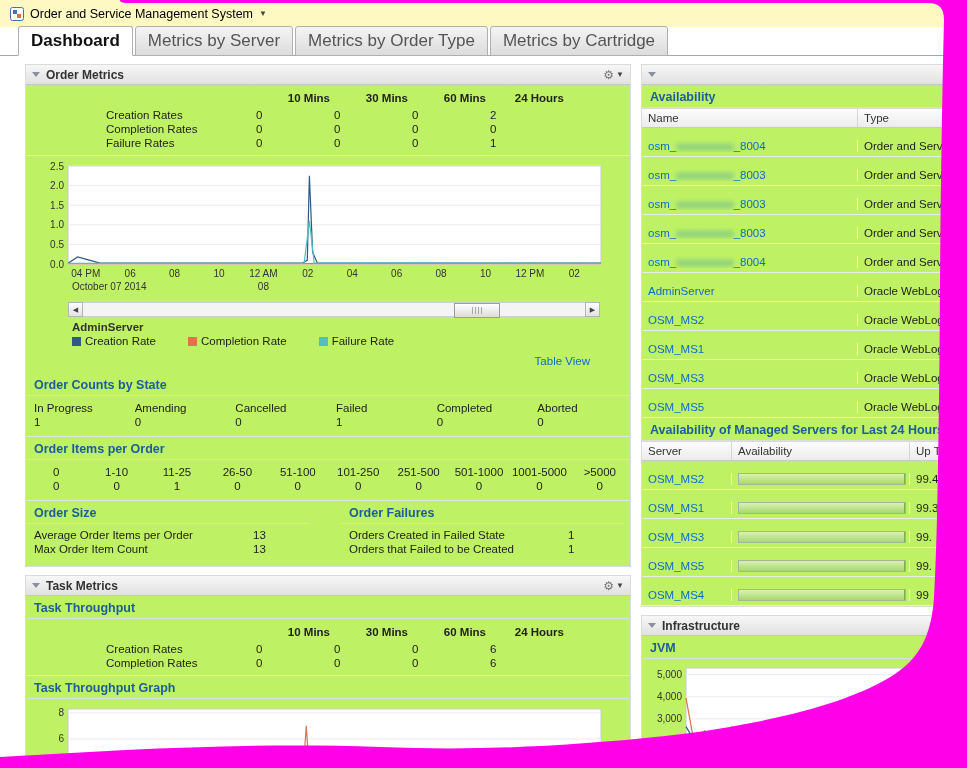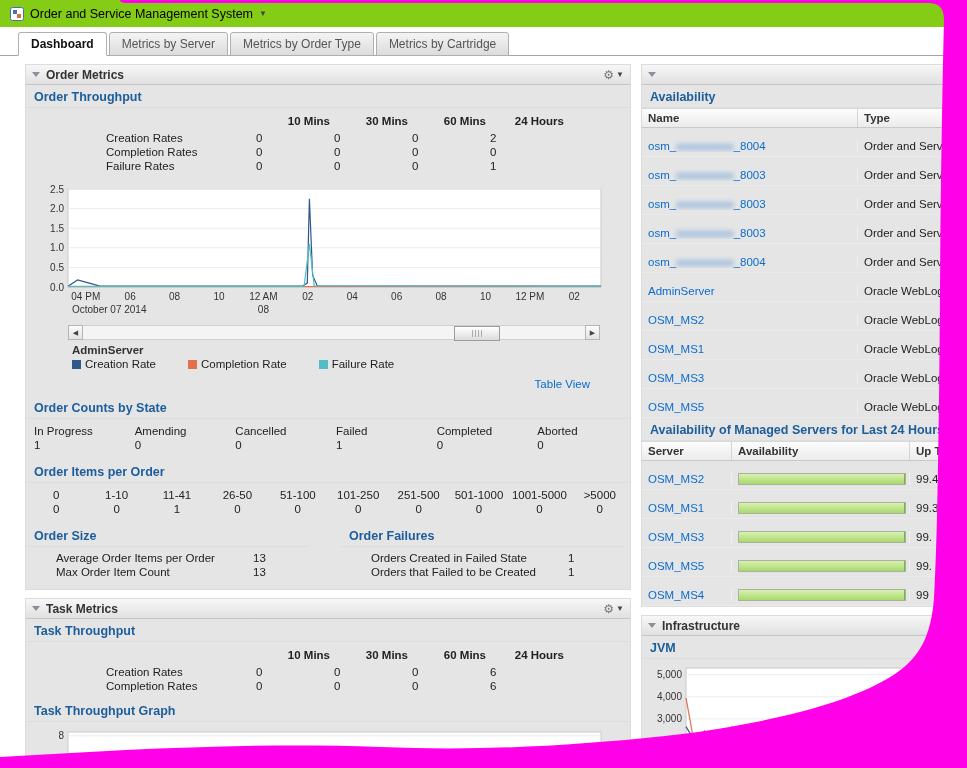--- a/index.html
+++ b/index.html
@@ -1,28 +1,28 @@
 <!DOCTYPE html>
 <html><head>
 <meta charset="utf-8">
 <style>
   html,body{margin:0;padding:0;}
   body{width:967px;height:768px;position:relative;overflow:hidden;background:#fff;
        font-family:"Liberation Sans",sans-serif;font-size:11.5px;color:#222;}
-  .titlebar{height:27px;display:flex;align-items:center;gap:6px;padding-left:10px;background:#84cc16;}
+  .titlebar{height:27px;display:flex;align-items:center;gap:6px;padding-left:10px;background:#fef9c3;}
   .app-title{font-size:12.5px;color:#000;}
   .caret{font-size:8px;color:#444;}
   .tabstrip{display:flex;align-items:flex-end;padding-left:18px;height:28px;background:#fff;border-bottom:1px solid #a6a6a6;}
   .tab{padding:4px 12px;margin-right:2px;margin-bottom:-1px;border:1px solid #b0b0b0;border-radius:3px 3px 0 0;
-       background:linear-gradient(#f4f4f4,#dcdcdc);color:#555;font-size:12px;white-space:nowrap;cursor:default;}
+       background:linear-gradient(#f4f4f4,#dcdcdc);color:#555;font-size:17px;white-space:nowrap;cursor:default;}
   .tab.active{background:#fff;font-weight:bold;color:#111;border-bottom-color:#fff;}
   .main{display:flex;gap:10px;padding:8px 0 0 25px;}
   .col-left{width:606px;flex:none;}
   .col-right{flex:1;min-width:0;overflow:hidden;}
-  .panelbox{margin-bottom:8px;border:1px solid #dcdcdc;background:#e5e5e5;}
+  .panelbox{margin-bottom:8px;border:1px solid #dcdcdc;background:#bef264;}
   .pb-header{height:19px;display:flex;align-items:center;gap:6px;padding:0 6px;
              background:linear-gradient(#f7f7f7,#e1e1e1);border-bottom:1px solid #c6c6c6;}
   .pb-title{font-weight:bold;font-size:12px;color:#333;flex:1;}
   .tri{width:0;height:0;border-left:4px solid transparent;border-right:4px solid transparent;border-top:5px solid #87919e;}
   .gear{color:#777;font-size:12px;display:flex;align-items:center;gap:2px;cursor:default;}
   .blue-h{color:#1c5d9b;font-weight:bold;font-size:12.5px;padding:5px 8px 3px;border-bottom:1px solid #ddd;white-space:nowrap;overflow:hidden;}
   .mtable{display:grid;padding:3px 0 5px;border-bottom:1px solid #e3e3e3;line-height:14px;}
   .mt-head{font-weight:bold;padding:3px 2px;text-align:right;}
   .mt-label{padding:0 2px 0 80px;}
   .mt-val{padding:0 2px;}
@@ -40,24 +40,24 @@
            background:repeating-linear-gradient(90deg,#a9a9a9 0 1px,transparent 1px 3px);}
   .series-label{font-weight:bold;color:#333;padding:1px 0 0 46px;}
   .legend{display:flex;gap:32px;padding:2px 8px 4px 46px;flex-wrap:nowrap;overflow:hidden;}
   .leg-item{display:flex;align-items:center;gap:4px;white-space:nowrap;}
   .leg-sq{width:9px;height:9px;flex:none;}
   .tv-row{text-align:right;padding:4px 40px 6px 0;}
   .link{color:#0b6cce;cursor:default;}
   .kv-wrap{display:flex;gap:32px;padding:0 6px 8px 0;}
   .kv{flex:1;min-width:0;}
   .kv-rows{padding:4px 8px 2px;}
-  .kv-row{display:flex;line-height:14px;margin-left:22px;}
+  .kv-row{display:flex;line-height:14px;}
   .kv-label{flex:1;}
   .kv-val{width:48px;flex:none;}
-  .d-head{display:grid;background:linear-gradient(#fcfcfc,#ececec);border-bottom:1px solid #c9c9c9;border-top:1px solid #d9d9d9;font-weight:bold;}
+  .d-head{display:grid;background:linear-gradient(#fcfcfc,#ececec);border-bottom:1px solid #c9c9c9;border-top:1px solid #d9d9d9;}
   .d-hcell{padding:3px 6px;border-right:1px solid #d5d5d5;color:#333;white-space:nowrap;overflow:hidden;}
   .d-row{display:grid;border-bottom:1px solid #ebebeb;height:20px;align-items:center;margin-top:8px;}
   .d-cell{padding:0 6px;white-space:nowrap;overflow:hidden;border-right:1px solid #f0f0f0;}
   .blurred{filter:blur(2.4px);opacity:.8;}
   .bar-track{height:12px;box-sizing:border-box;border:1px solid #a9b39b;background:#fff;position:relative;width:168px;}
   .bar-fill{position:absolute;left:0;top:0;bottom:0;background:linear-gradient(#d9f1b2,#a8d96c);border-right:1px solid #7fae4f;}
   .heap-title{font-weight:bold;color:#333;padding:4px 0 0 14px;}
   .legend.tight{padding:2px 0 2px 14px;gap:8px;}
   .tick{font-size:10px;fill:#333;font-family:"Liberation Sans",sans-serif;}
   .mask{position:absolute;left:0;top:0;pointer-events:none;z-index:50;}
@@ -88,21 +88,20 @@
   <div class="main">
     <div class="col-left">
 
       <div class="panelbox">
         <div class="pb-header">
           <span class="tri"></span>
           <span class="pb-title">Order Metrics</span>
           <span class="gear">⚙<span class="caret">▼</span></span>
         </div>
         <div class="pb-body">
-          <div class="blue-h">Order Throughput</div>
           <div class="mtable" style="grid-template-columns: 228px repeat(4, 78px);">
               <div class="mt-label"></div>
               <div class="mt-head">10 Mins</div>
               <div class="mt-head">30 Mins</div>
               <div class="mt-head">60 Mins</div>
               <div class="mt-head">24 Hours</div>
               <div class="mt-label">Creation Rates</div>
               <div class="mt-val">0</div>
               <div class="mt-val">0</div>
               <div class="mt-val">0</div>
@@ -194,21 +193,21 @@
               <div class="ct-val">0</div>
               <div class="ct-val">1</div>
               <div class="ct-val">0</div>
               <div class="ct-val">0</div>
             </div>
 
           <div class="blue-h">Order Items per Order</div>
           <div class="ctable center" style="grid-template-columns: repeat(10, 1fr);">
               <div class="ct-head">0</div>
               <div class="ct-head">1-10</div>
-              <div class="ct-head">11-41</div>
+              <div class="ct-head">11-25</div>
               <div class="ct-head">26-50</div>
               <div class="ct-head">51-100</div>
               <div class="ct-head">101-250</div>
               <div class="ct-head">251-500</div>
               <div class="ct-head">501-1000</div>
               <div class="ct-head">1001-5000</div>
               <div class="ct-head">&gt;5000</div>
               <div class="ct-val">0</div>
               <div class="ct-val">0</div>
               <div class="ct-val">1</div>

